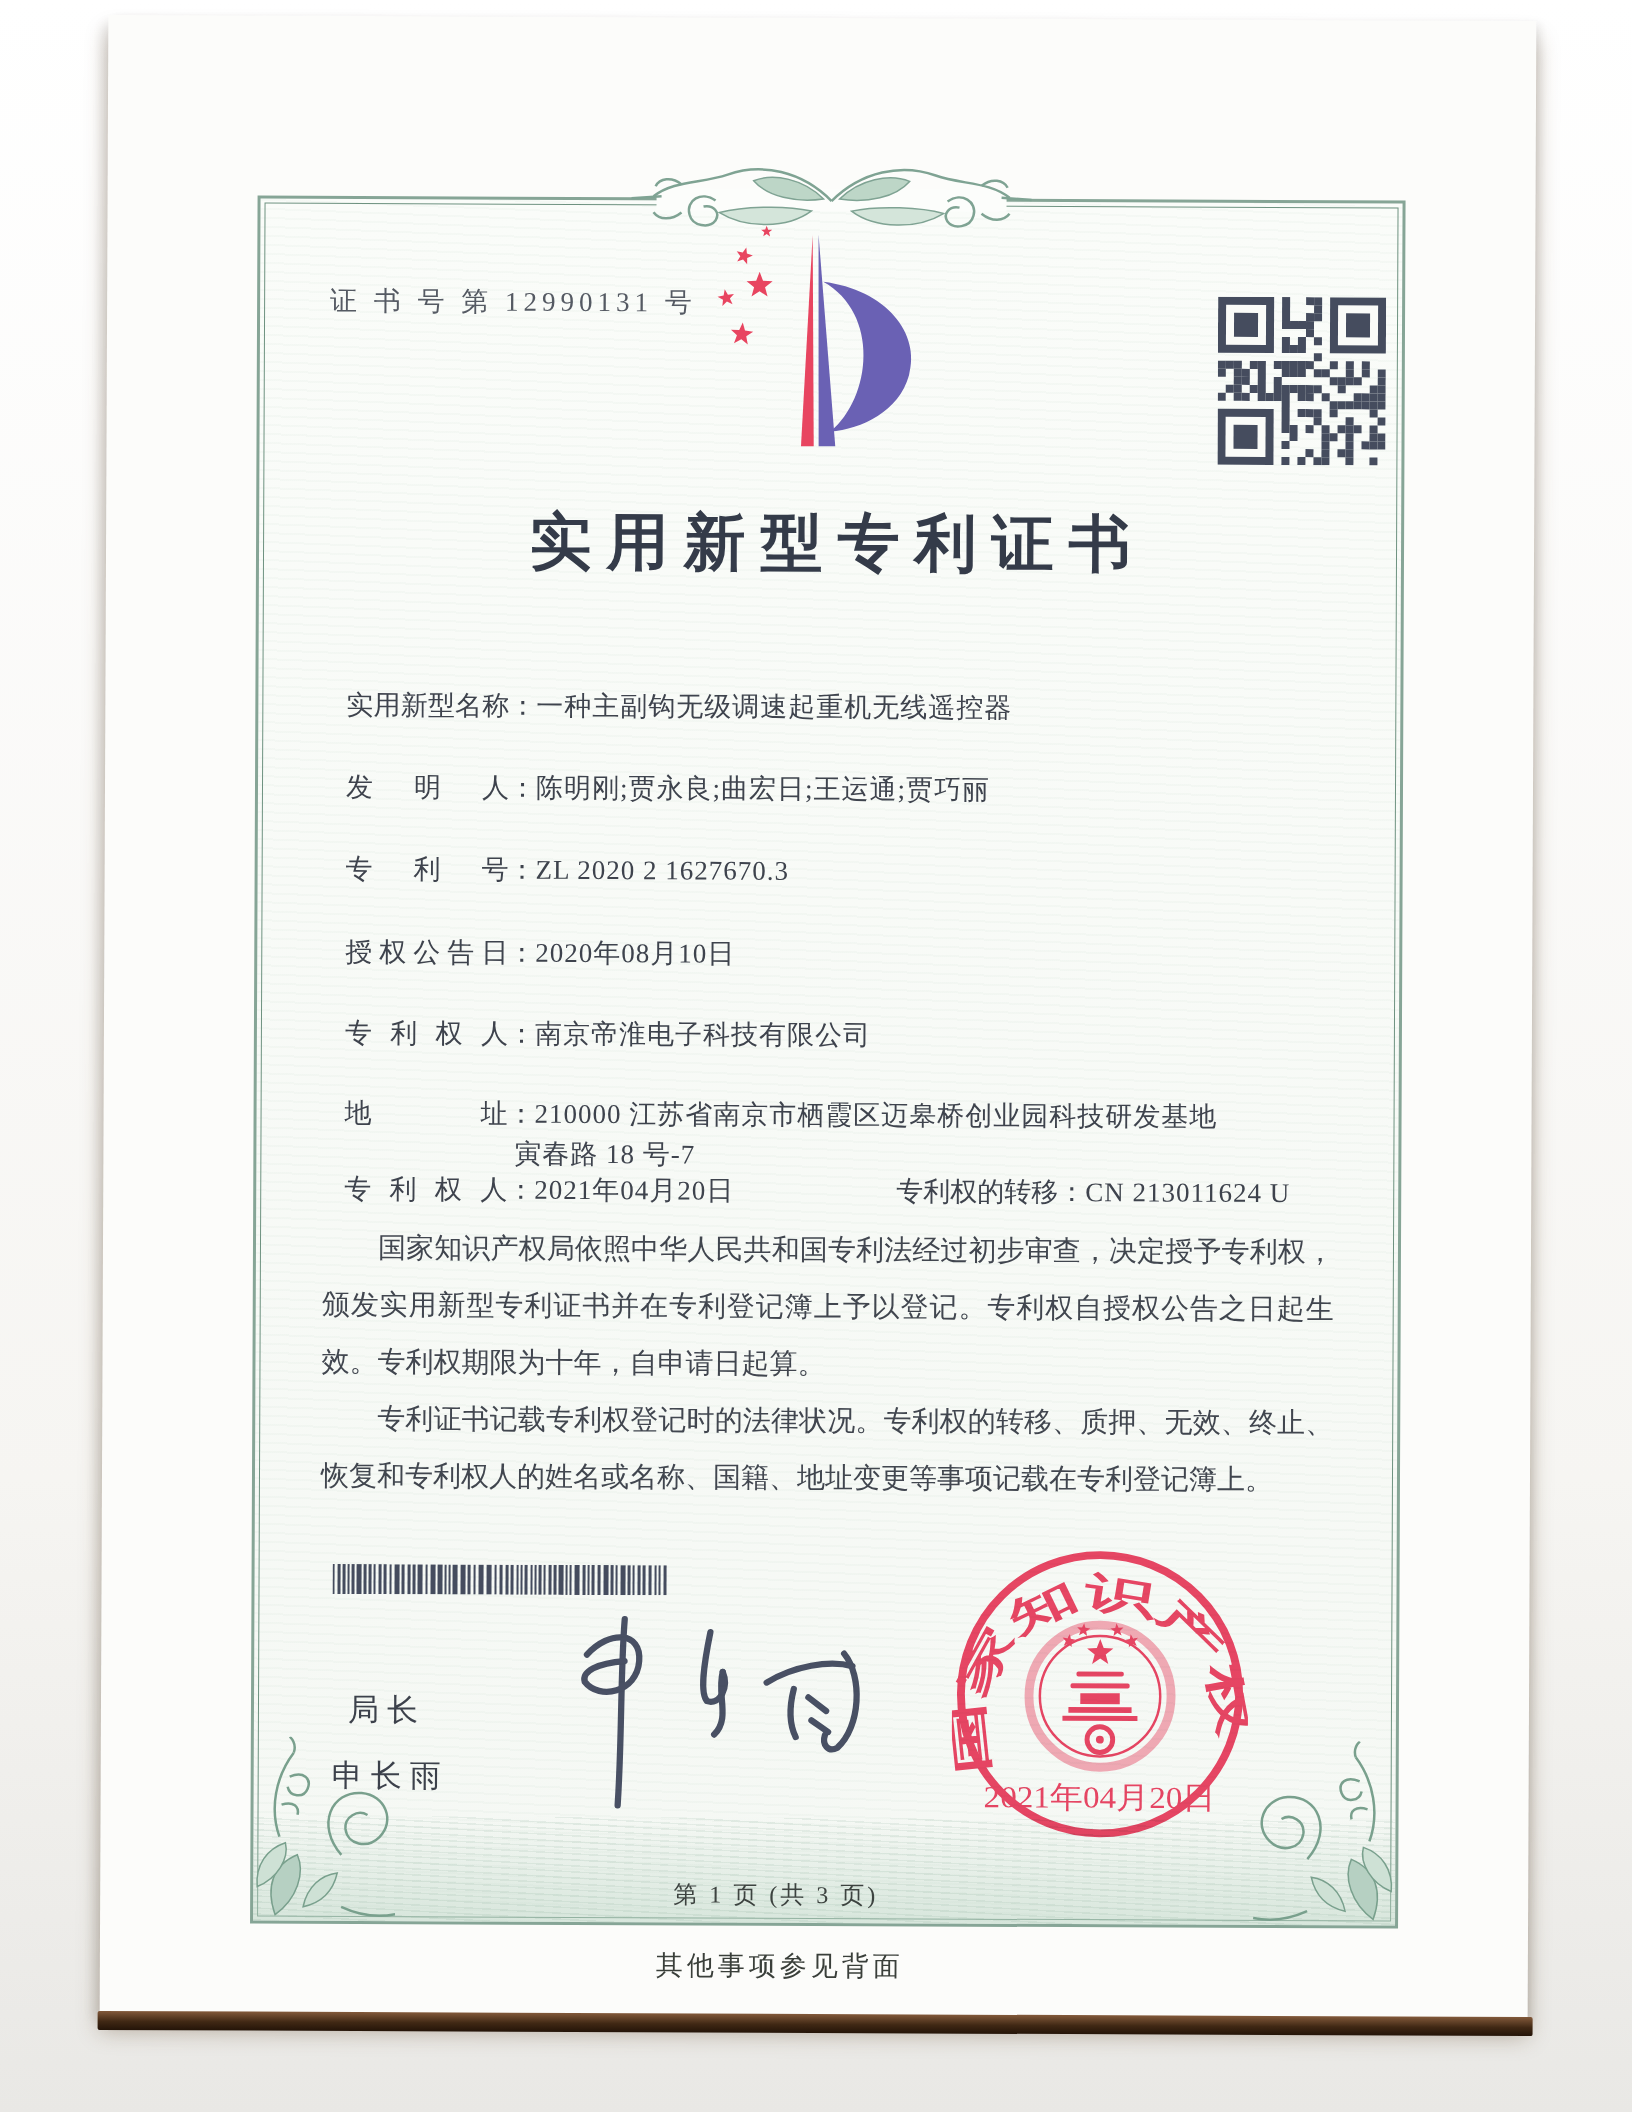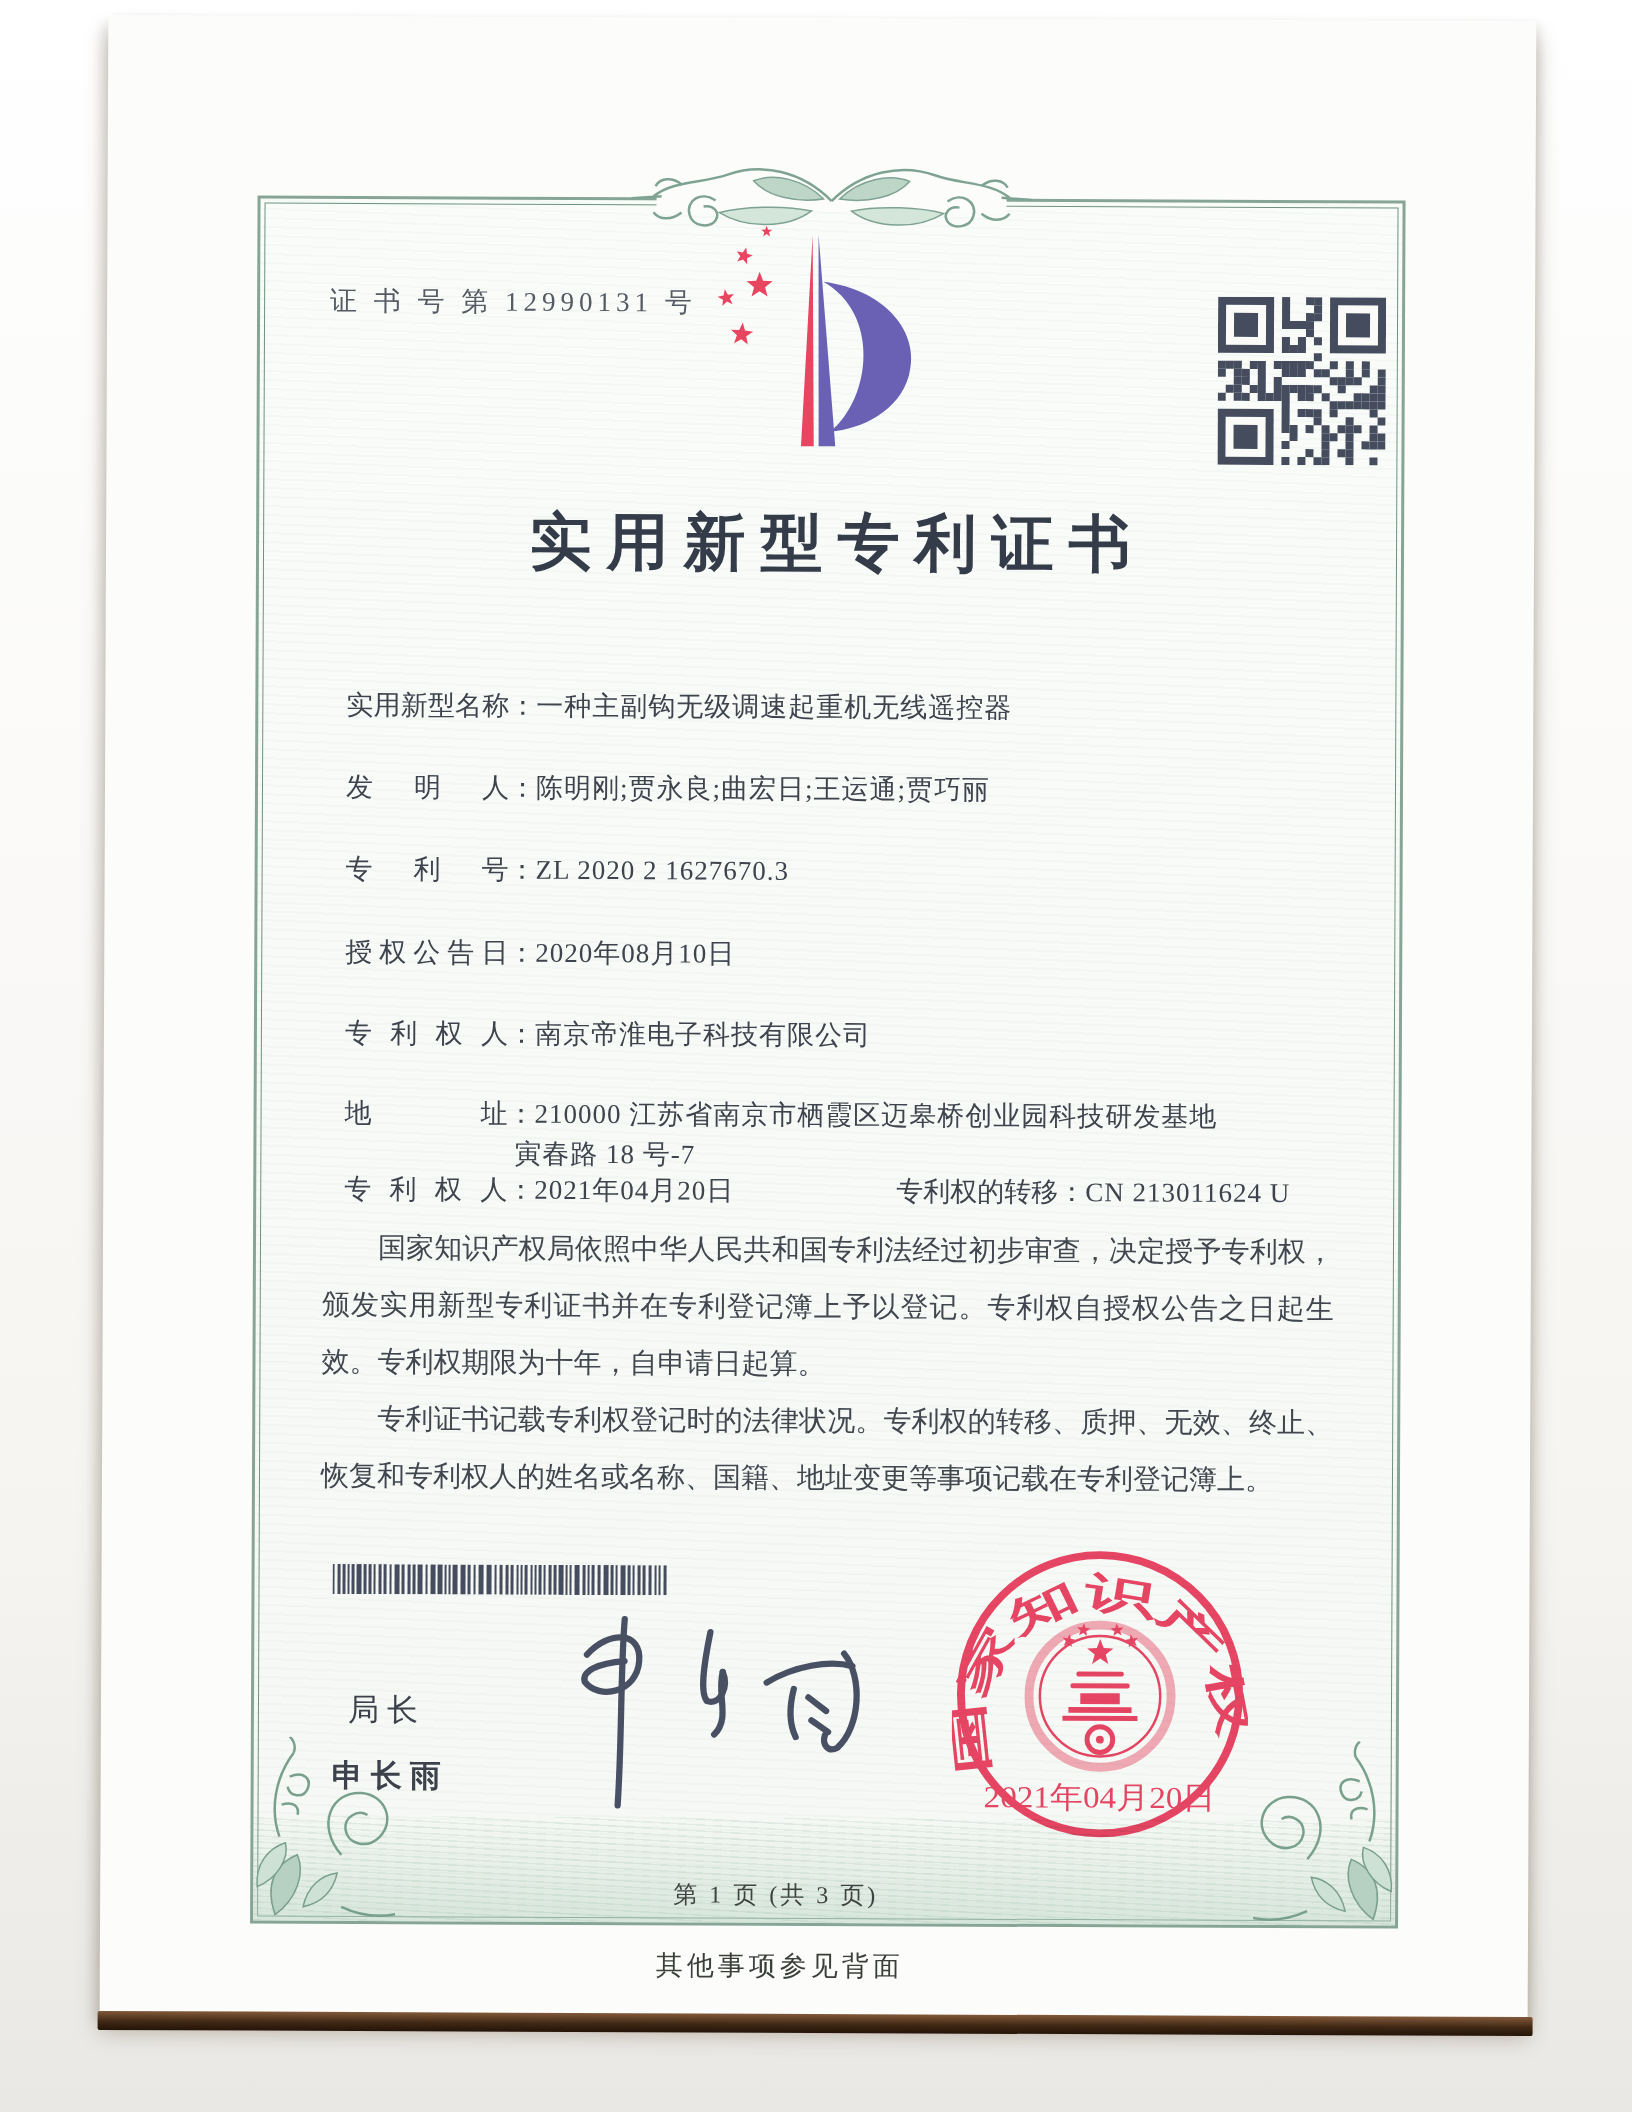--- a/index.html
+++ b/index.html
@@ -47,21 +47,21 @@
   .row .val{letter-spacing:1px;}
   .addr2{position:absolute;left:258px;top:936px;font-size:27px;letter-spacing:1px;}
   .grant2{position:absolute;left:570px;top:0;white-space:nowrap;}
   .paras{
     position:absolute;left:66px;top:1020px;width:1012px;
     font-size:28px;line-height:57px;text-align:justify;color:#41464f;
   }
   .paras p{margin:0;text-indent:2em;}
   .barcode{position:absolute;left:78px;top:1365px;width:336px;height:30px;}
   .signer-title{position:absolute;left:94px;top:1490px;font-size:31px;letter-spacing:8px;color:#3c414b;}
-  .signer-name{position:absolute;left:78px;top:1556px;font-size:31px;letter-spacing:8px;color:#3c414b;font-weight:bold;}
+  .signer-name{position:absolute;left:78px;top:1556px;font-size:31px;letter-spacing:8px;color:#3c414b;}
   .signature{position:absolute;left:270px;top:1400px;width:345px;height:220px;mix-blend-mode:multiply;}
   .seal{position:absolute;left:698px;top:1344px;width:296px;height:296px;mix-blend-mode:multiply;opacity:.94;}
   .page-no{position:absolute;left:420px;top:1678px;font-size:24px;letter-spacing:3px;color:#3d4340;}
   .back-note{position:absolute;left:556px;top:1930px;font-size:27px;letter-spacing:4px;color:#3a3f3a;}
   .garland{position:absolute;left:366px;top:-52px;width:410px;height:104px;}
   .corner-bl{position:absolute;left:-8px;top:1538px;width:150px;height:186px;}
   .corner-br{position:absolute;left:1000px;top:1538px;width:150px;height:186px;transform:scaleX(-1);}
   svg{display:block;}
 </style>
 </head>

